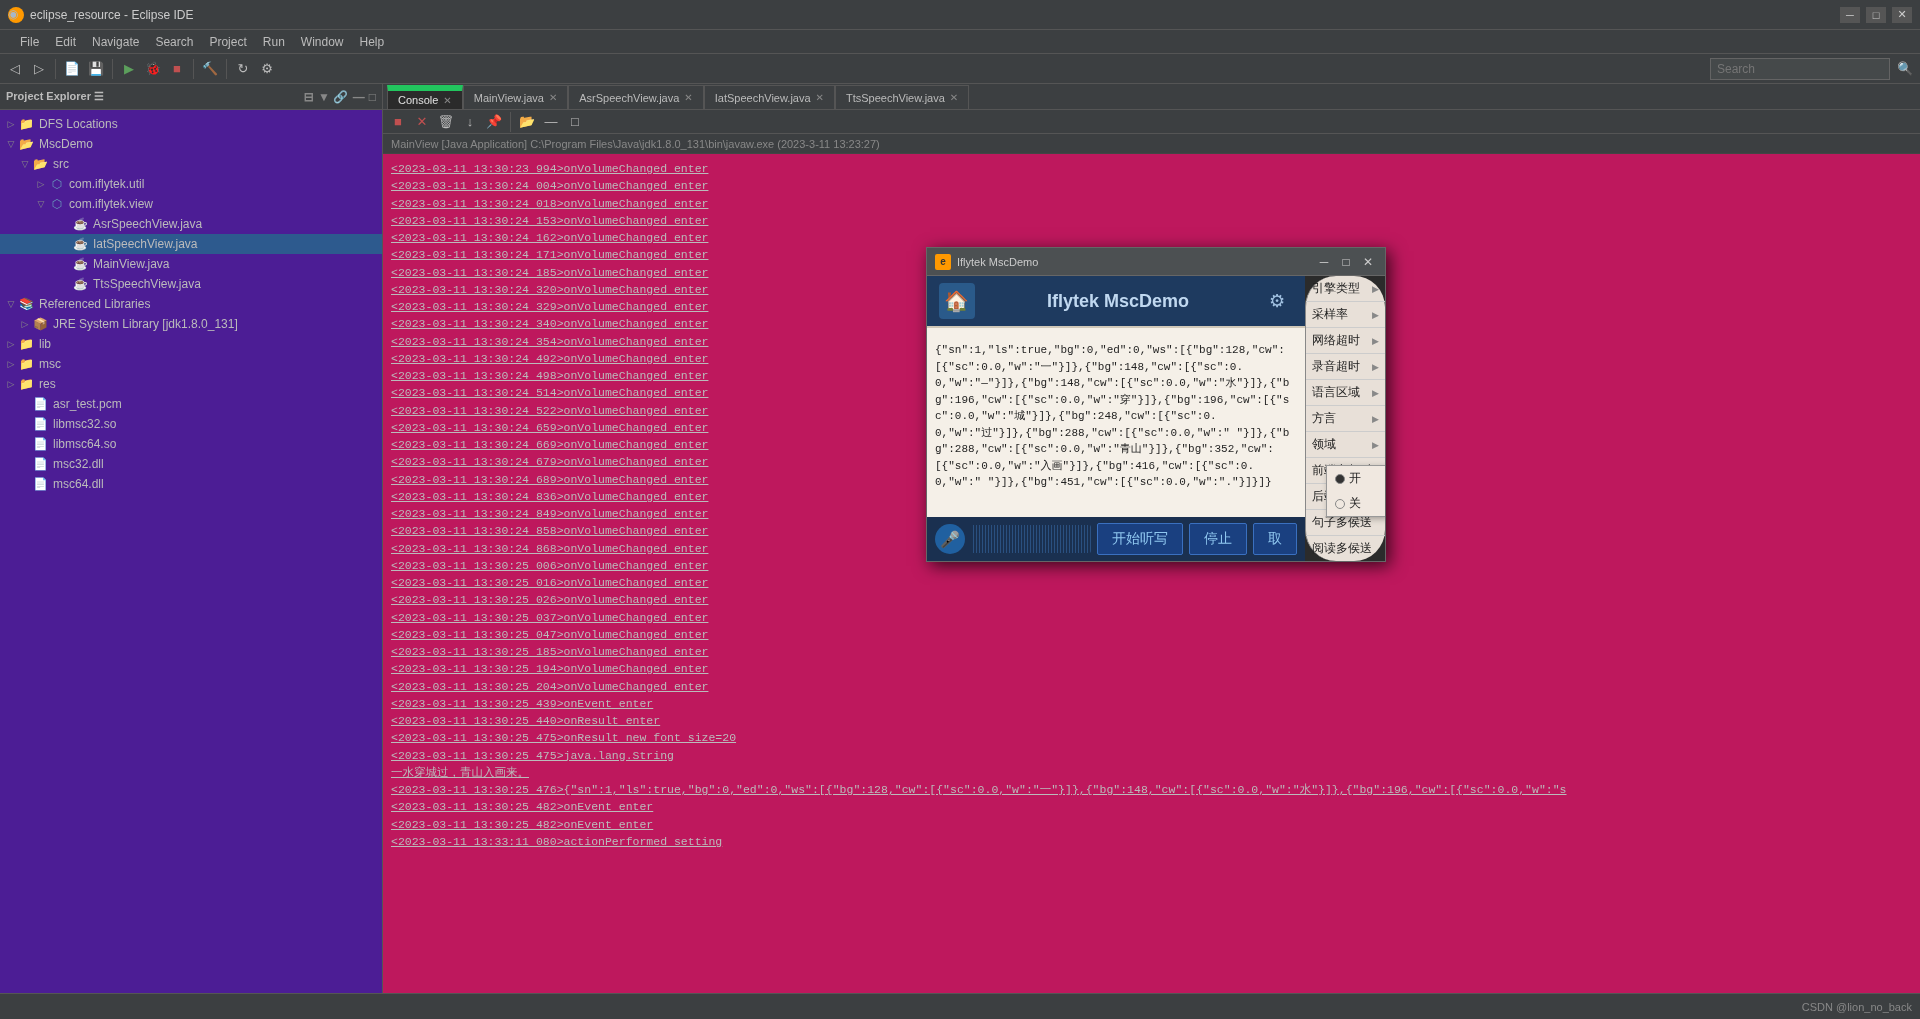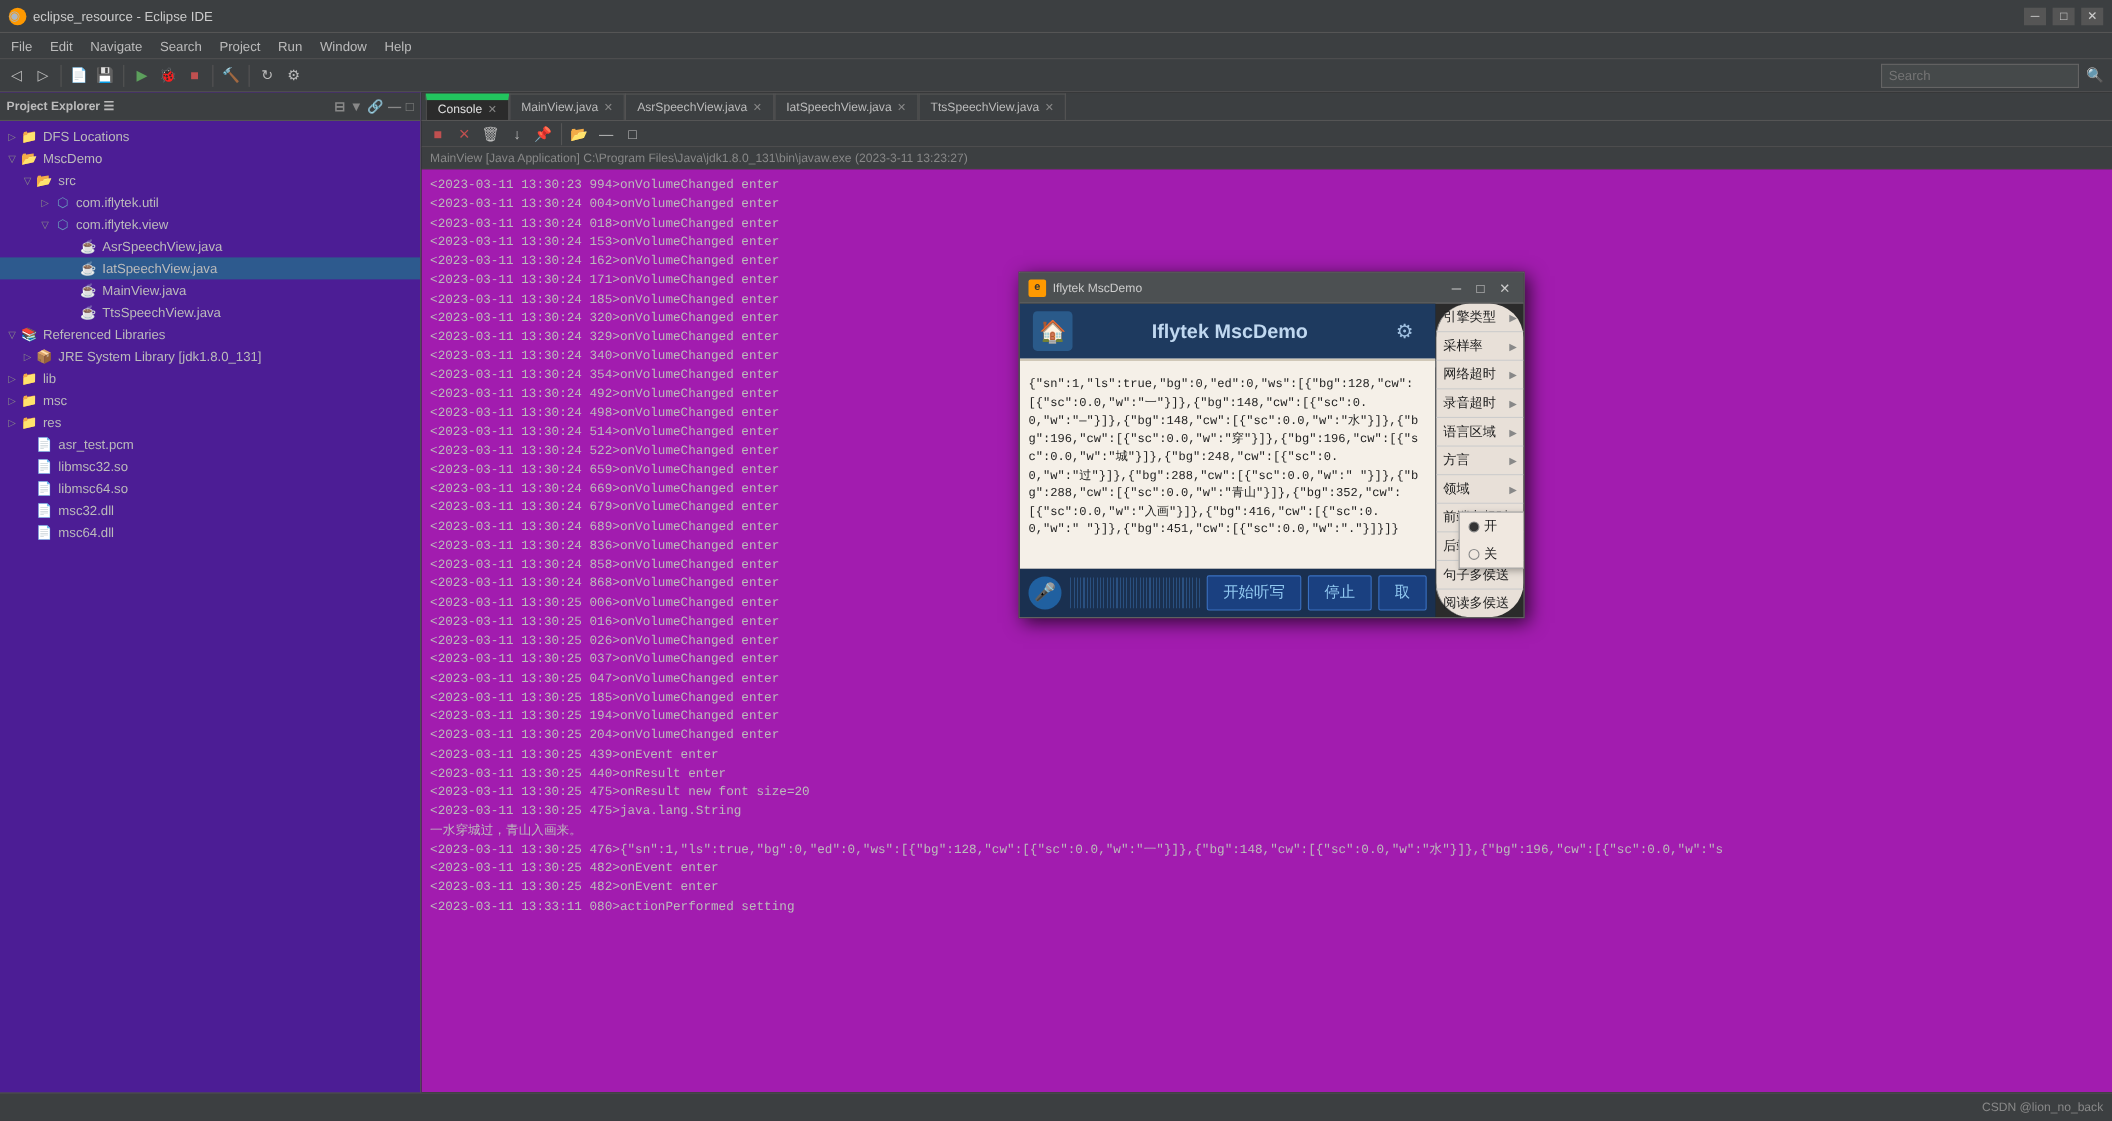--- a/index.html
+++ b/index.html
@@ -25,21 +25,21 @@
     #title-bar .title { color: #ccc; font-size: 12px; flex: 1; }
     #title-bar .win-controls { display: flex; gap: 6px; }
     #title-bar .win-btn { width: 20px; height: 16px; background: #555; border: none; color: #ccc; cursor: pointer; font-size: 11px; display: flex; align-items: center; justify-content: center; }
 
     
     #menu-bar {
       height: 24px;
       background: #3c3f41;
       display: flex;
       align-items: center;
-      padding: 0 2px;
+      padding: 0 12px;
       border-bottom: 1px solid #555;
     }
     #menu-bar span { color: #bbb; padding: 2px 8px; cursor: pointer; font-size: 12px; }
 
     
     #toolbar {
       height: 30px;
       background: #3c3f41;
       display: flex;
       align-items: center;
@@ -178,27 +178,28 @@
       height: 24px;
       background: #3c3f41;
       display: flex;
       align-items: center;
       padding: 0 4px;
       border-bottom: 1px solid #555;
       gap: 2px;
     }
     #console-output {
       flex: 1;
-      background: #a21caf;
+      background: #be185d;
       color: #bbbbbb;
       font-family: 'Courier New', monospace;
       font-size: 11.5px;
       padding: 6px 8px;
       overflow-y: auto;
       line-height: 1.5;
+      text-decoration: underline;
     }
     #console-output .log-line { display: block; }
     #console-header {
       height: 20px;
       background: #3c3f41;
       font-size: 11px;
       color: #888;
       padding: 2px 8px;
       display: flex;
       align-items: center;
@@ -664,20 +665,21 @@
           <span class="log-line">&lt;2023-03-11 13:30:24 354&gt;onVolumeChanged enter</span>
           <span class="log-line">&lt;2023-03-11 13:30:24 492&gt;onVolumeChanged enter</span>
           <span class="log-line">&lt;2023-03-11 13:30:24 498&gt;onVolumeChanged enter</span>
           <span class="log-line">&lt;2023-03-11 13:30:24 514&gt;onVolumeChanged enter</span>
           <span class="log-line">&lt;2023-03-11 13:30:24 522&gt;onVolumeChanged enter</span>
           <span class="log-line">&lt;2023-03-11 13:30:24 659&gt;onVolumeChanged enter</span>
           <span class="log-line">&lt;2023-03-11 13:30:24 669&gt;onVolumeChanged enter</span>
           <span class="log-line">&lt;2023-03-11 13:30:24 679&gt;onVolumeChanged enter</span>
           <span class="log-line">&lt;2023-03-11 13:30:24 689&gt;onVolumeChanged enter</span>
           <span class="log-line">&lt;2023-03-11 13:30:24 836&gt;onVolumeChanged enter</span>
+          <span class="log-line">&lt;2023-03-11 13:30:24 849&gt;onVolumeChanged enter</span>
           <span class="log-line">&lt;2023-03-11 13:30:24 858&gt;onVolumeChanged enter</span>
           <span class="log-line">&lt;2023-03-11 13:30:24 868&gt;onVolumeChanged enter</span>
           <span class="log-line">&lt;2023-03-11 13:30:25 006&gt;onVolumeChanged enter</span>
           <span class="log-line">&lt;2023-03-11 13:30:25 016&gt;onVolumeChanged enter</span>
           <span class="log-line">&lt;2023-03-11 13:30:25 026&gt;onVolumeChanged enter</span>
           <span class="log-line">&lt;2023-03-11 13:30:25 037&gt;onVolumeChanged enter</span>
           <span class="log-line">&lt;2023-03-11 13:30:25 047&gt;onVolumeChanged enter</span>
           <span class="log-line">&lt;2023-03-11 13:30:25 185&gt;onVolumeChanged enter</span>
           <span class="log-line">&lt;2023-03-11 13:30:25 194&gt;onVolumeChanged enter</span>
           <span class="log-line">&lt;2023-03-11 13:30:25 204&gt;onVolumeChanged enter</span>

